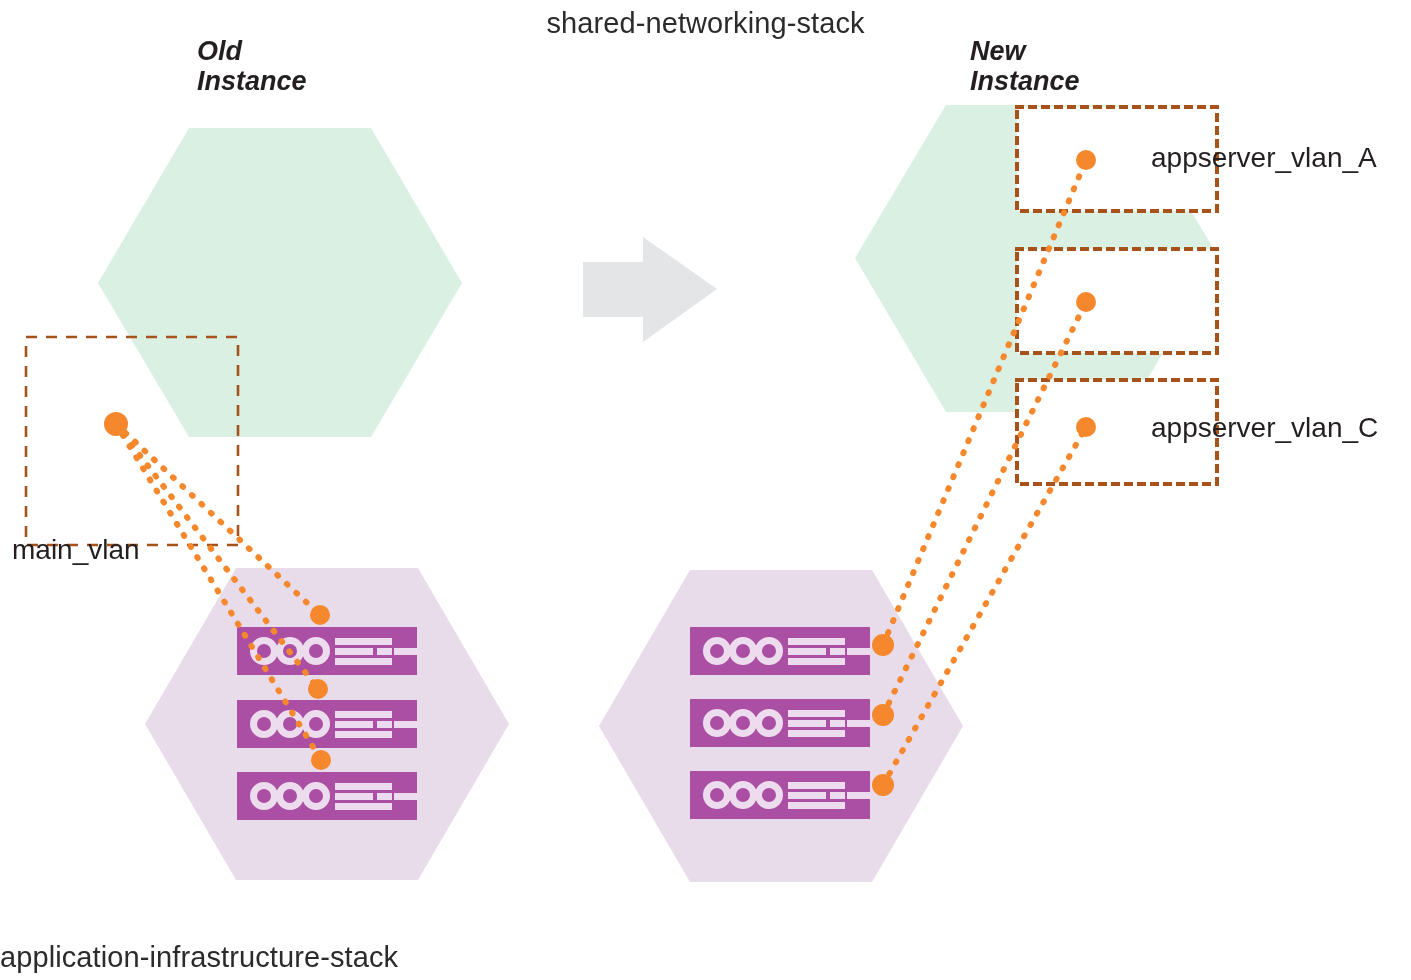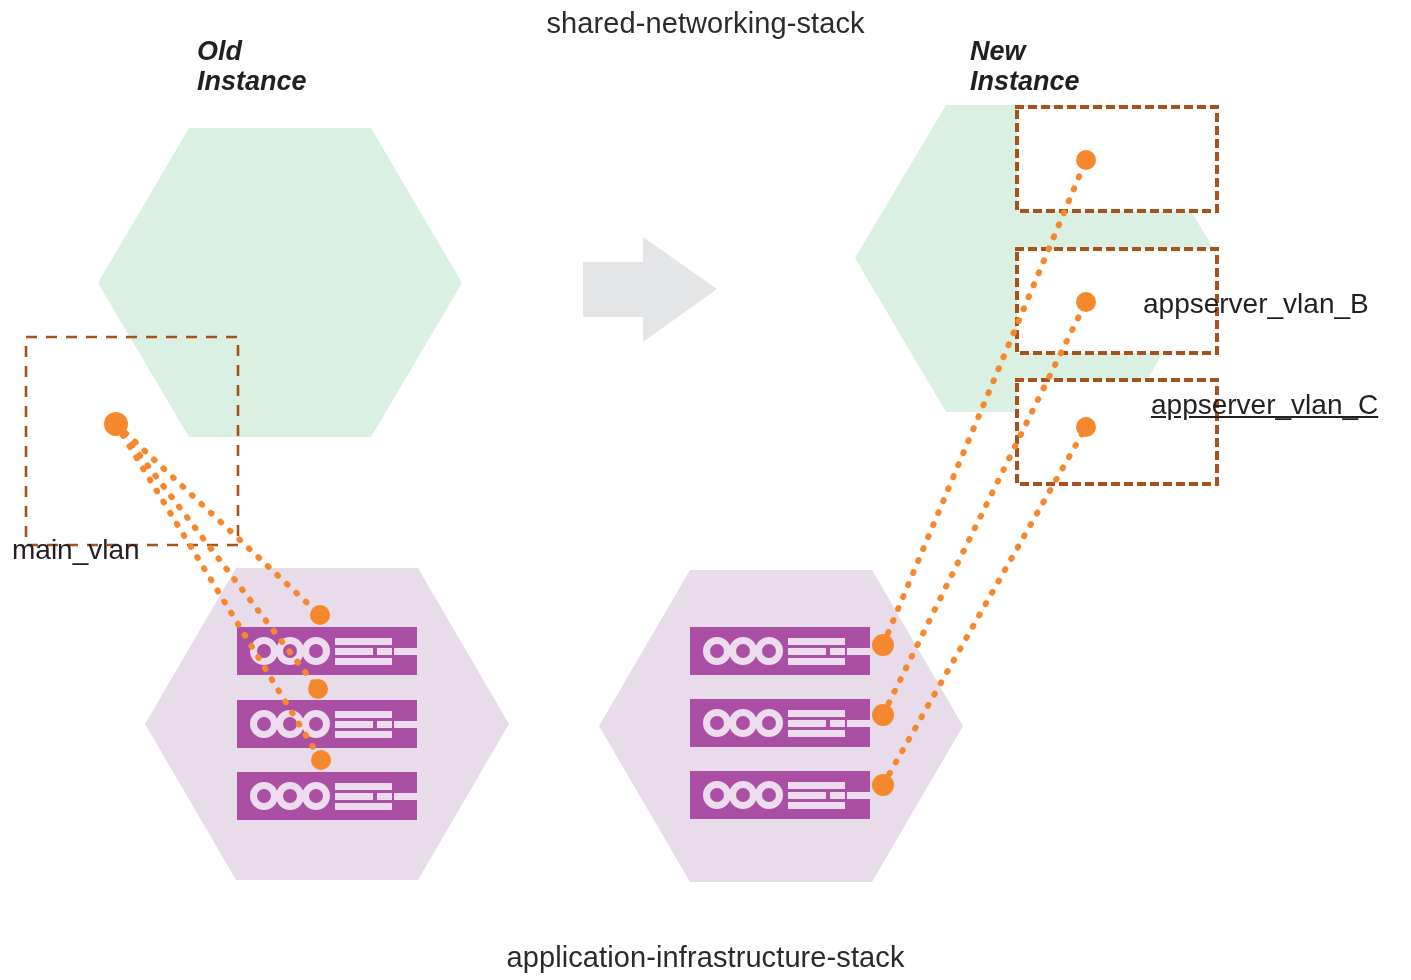--- a/index.html
+++ b/index.html
@@ -33,21 +33,21 @@
     text-align: center;
     font-size: 29px;
     color: #2b2b2b;
     letter-spacing: 0.1px;
   }
   .title-bottom {
     position: absolute;
     left: 0;
     top: 934px;
     width: 1411px;
-    text-align: center;
+    text-align: left;
     font-size: 29px;
     color: #2b2b2b;
     letter-spacing: 0.1px;
   }
   .inst-label {
     position: absolute;
     font-size: 27px;
     font-style: italic;
     font-weight: bold;
     color: #231f20;
@@ -59,21 +59,21 @@
   .inst-new { left: 970px; top: 29px; width: 206px; }
 
   .vlan-label {
     position: absolute;
     font-size: 28px;
     color: #231f20;
     white-space: nowrap;
   }
   .vlan-a { left: 1151px; top: 135px; }
   .vlan-b { left: 1143px; top: 281px; }
-  .vlan-c { left: 1151px; top: 382px; text-decoration: underline; }
+  .vlan-c { left: 1151px; top: 405px; }
   .vlan-main { left: 12px; top: 527px; text-align: center; }
 </style>
 </head>
 <body>
 
 <div id="stage">
 
   <div class="title-top">shared-networking-stack</div>
   <div class="title-bottom">application-infrastructure-stack</div>
 
@@ -155,17 +155,17 @@
     <circle cx="883" cy="638" r="11" fill="#f5882d"></circle>
     <circle cx="883" cy="708" r="11" fill="#f5882d"></circle>
     <circle cx="883" cy="778" r="11" fill="#f5882d"></circle>
 
     <circle cx="1086" cy="153" r="10" fill="#f5882d"></circle>
     <circle cx="1086" cy="295" r="10" fill="#f5882d"></circle>
     <circle cx="1086" cy="420" r="10" fill="#f5882d"></circle>
 
   </svg>
 
-  <div class="vlan-label vlan-b">appserver_vlan_B</div>
+  <div class="vlan-label vlan-a">appserver_vlan_A</div>
   <div class="vlan-label vlan-c">appserver_vlan_C</div>
   <div class="vlan-label vlan-main">main_vlan</div>
 
 </div>
 
 </body></html>

